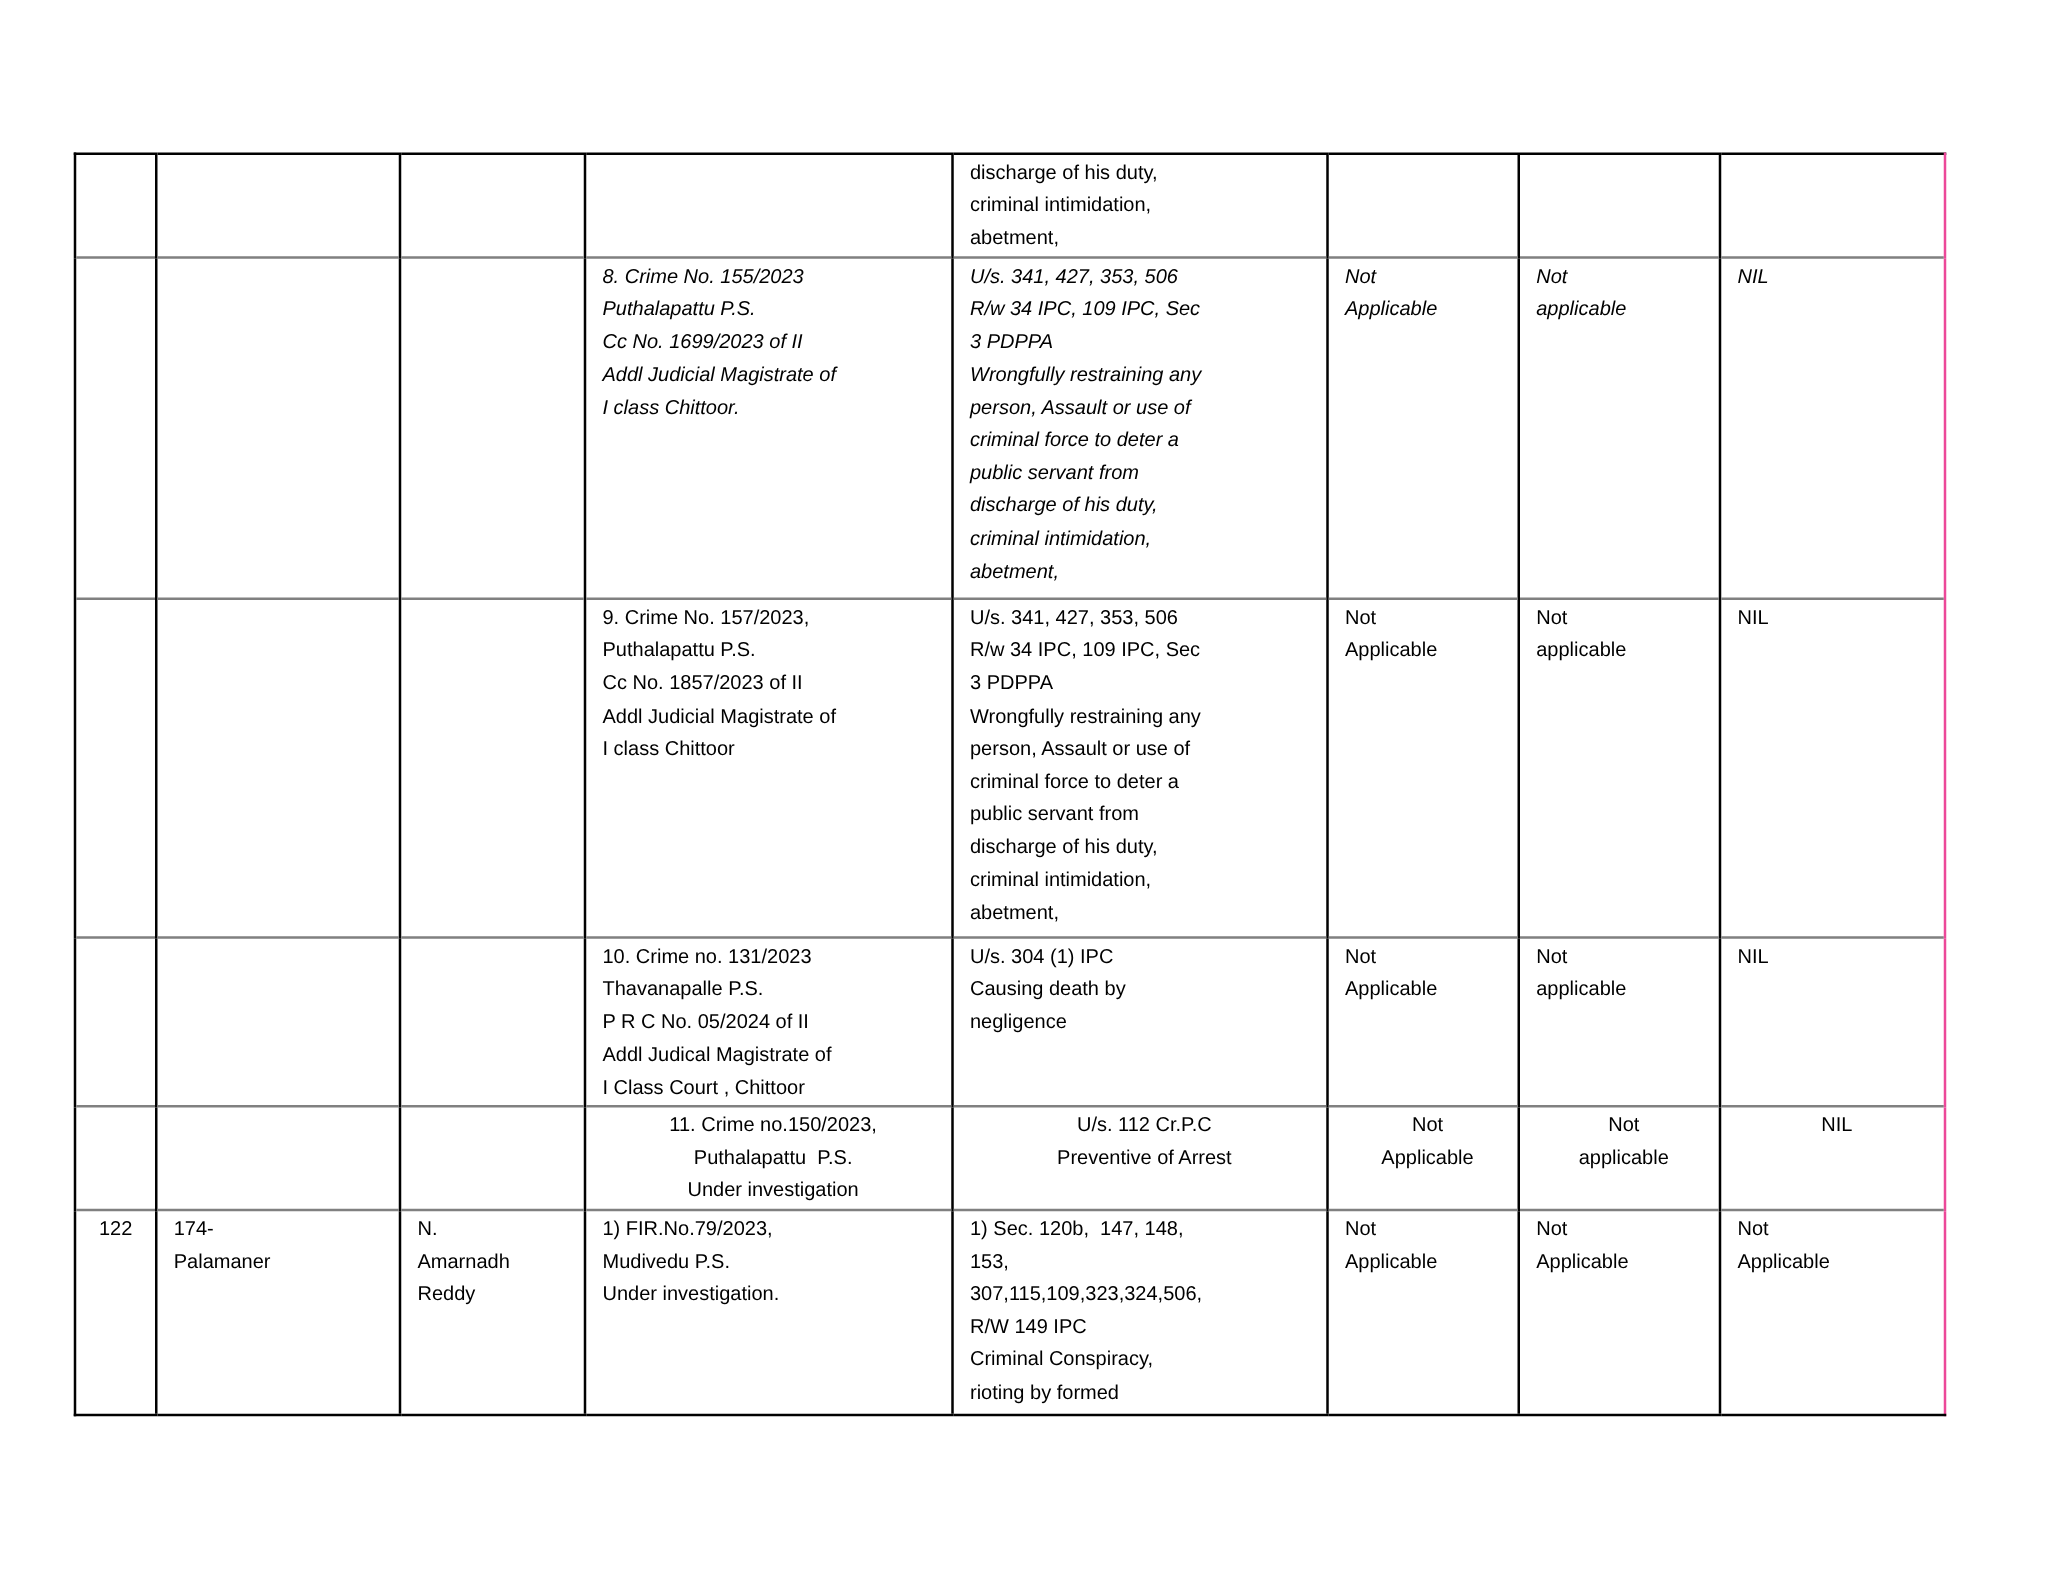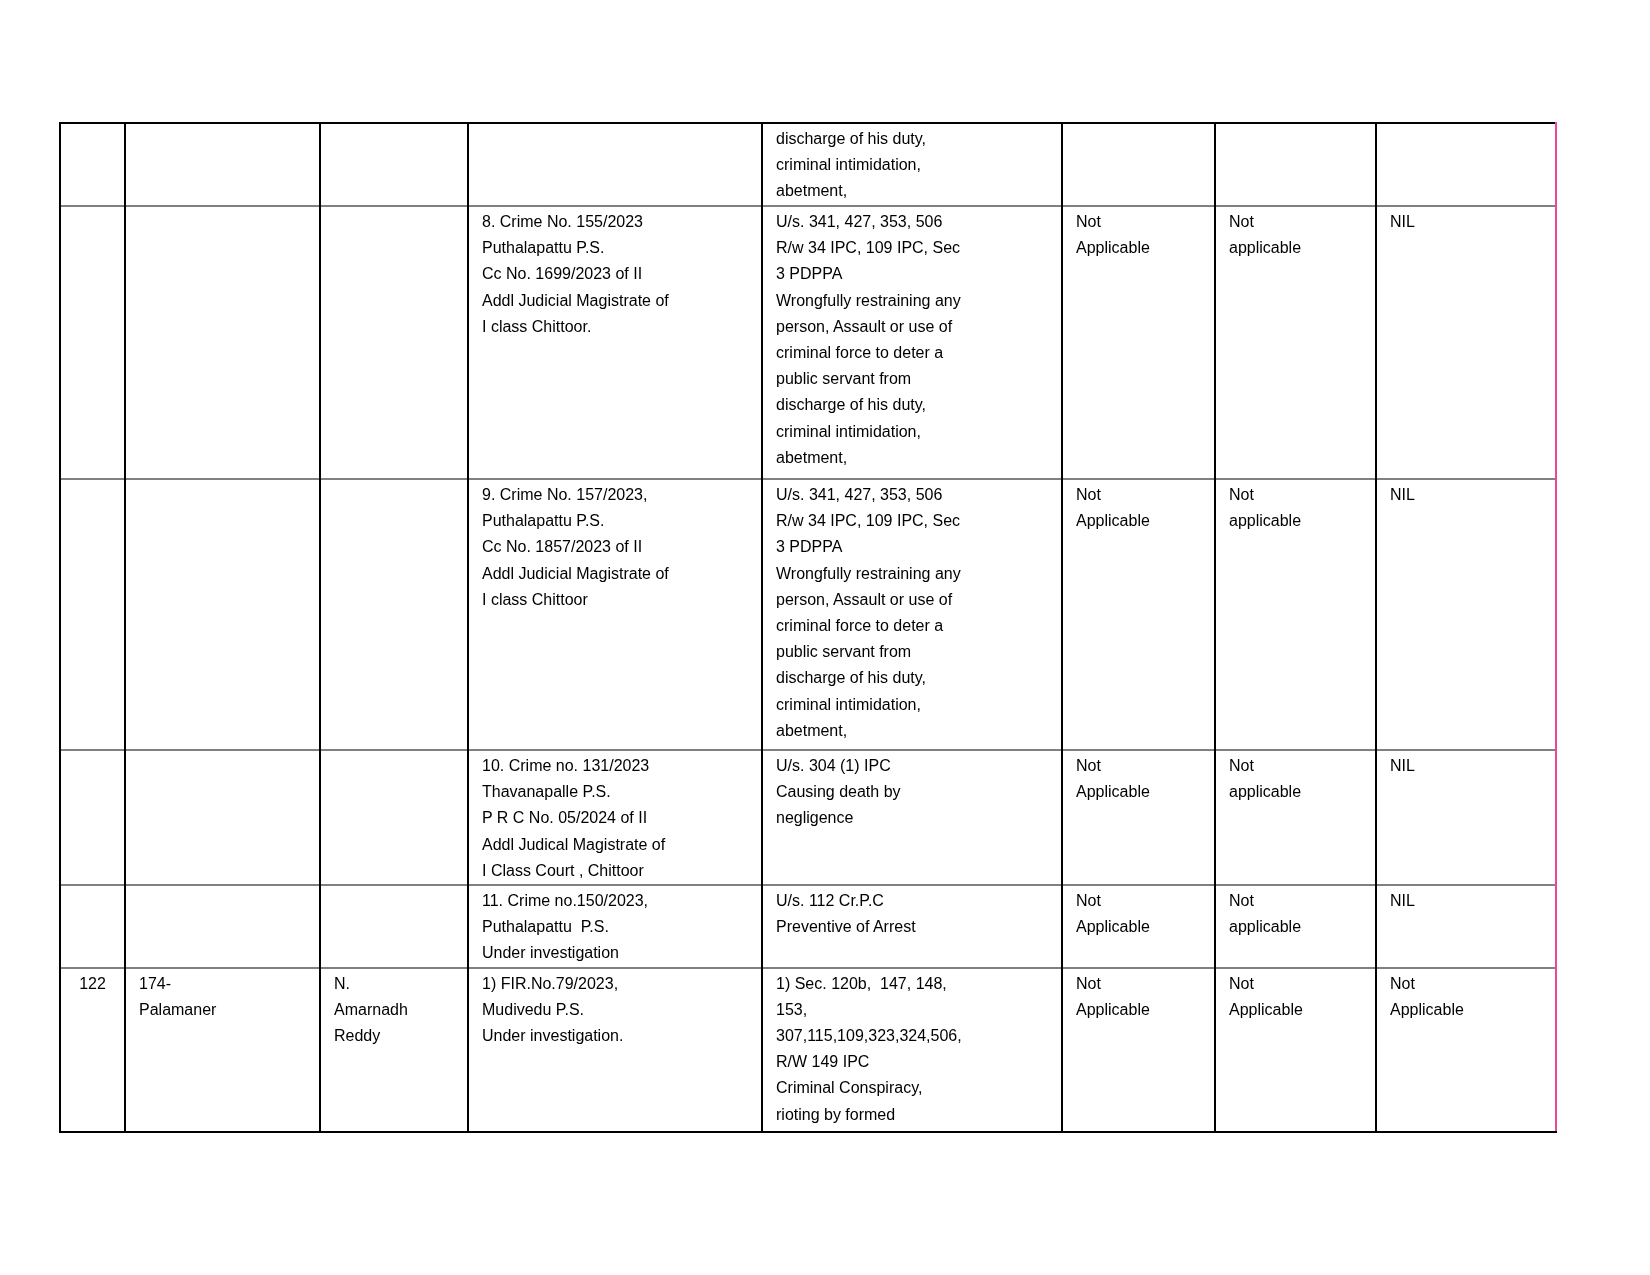--- a/index.html
+++ b/index.html
@@ -43,24 +43,24 @@
   table.doc-table tr:last-child td {
     border-bottom: 2px solid #000000;
   }
   table.doc-table td.c0 {
     text-align: center;
     padding-left: 2px;
     padding-right: 2px;
     border-radius: 11px;
   }
   tr.r0 { height: 83px; }
-  tr.r1 { height: 273px; }
+  tr.r1 { height: 273px; font-style: italic; }
   tr.r2 { height: 271px; }
   tr.r3 { height: 134px; margin-left: 10px; }
-  tr.r4 { height: 81px; }
+  tr.r4 { height: 81px; text-align: center; }
   tr.r5 { height: 164px; }
 </style>
 </head>
 <body>
 
 <table class="doc-table">
   <colgroup>
     <col style="width:65px">
     <col style="width:195px">
     <col style="width:148px">

